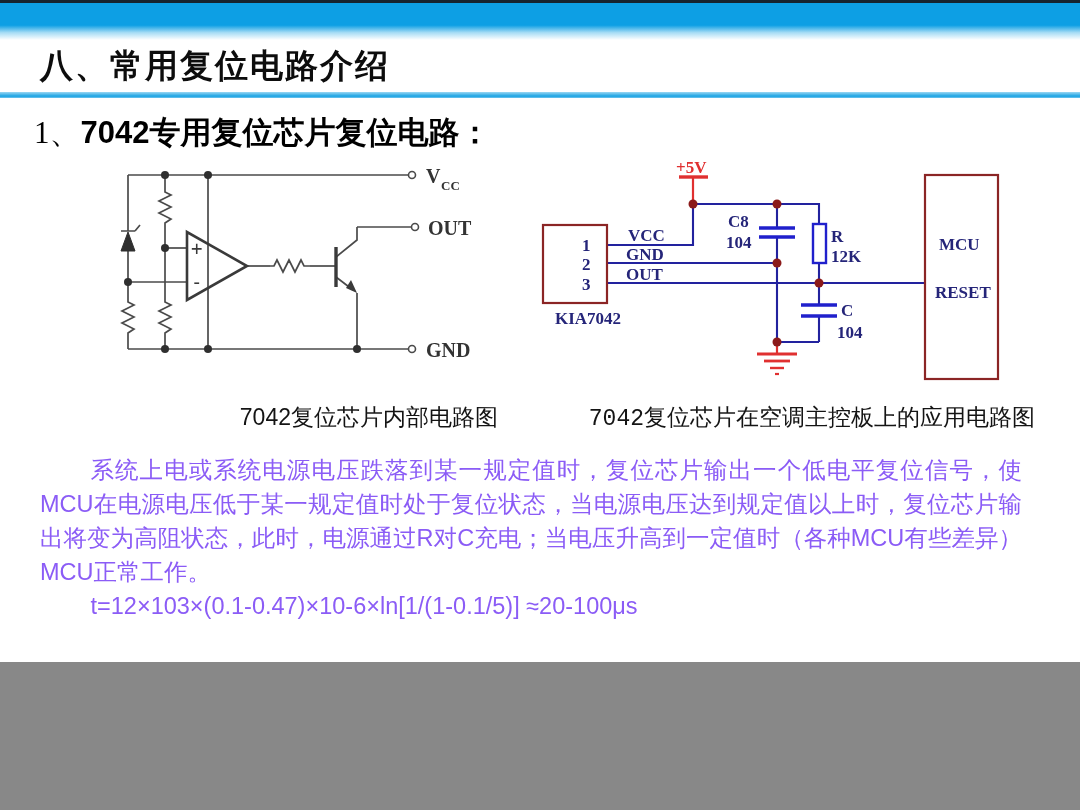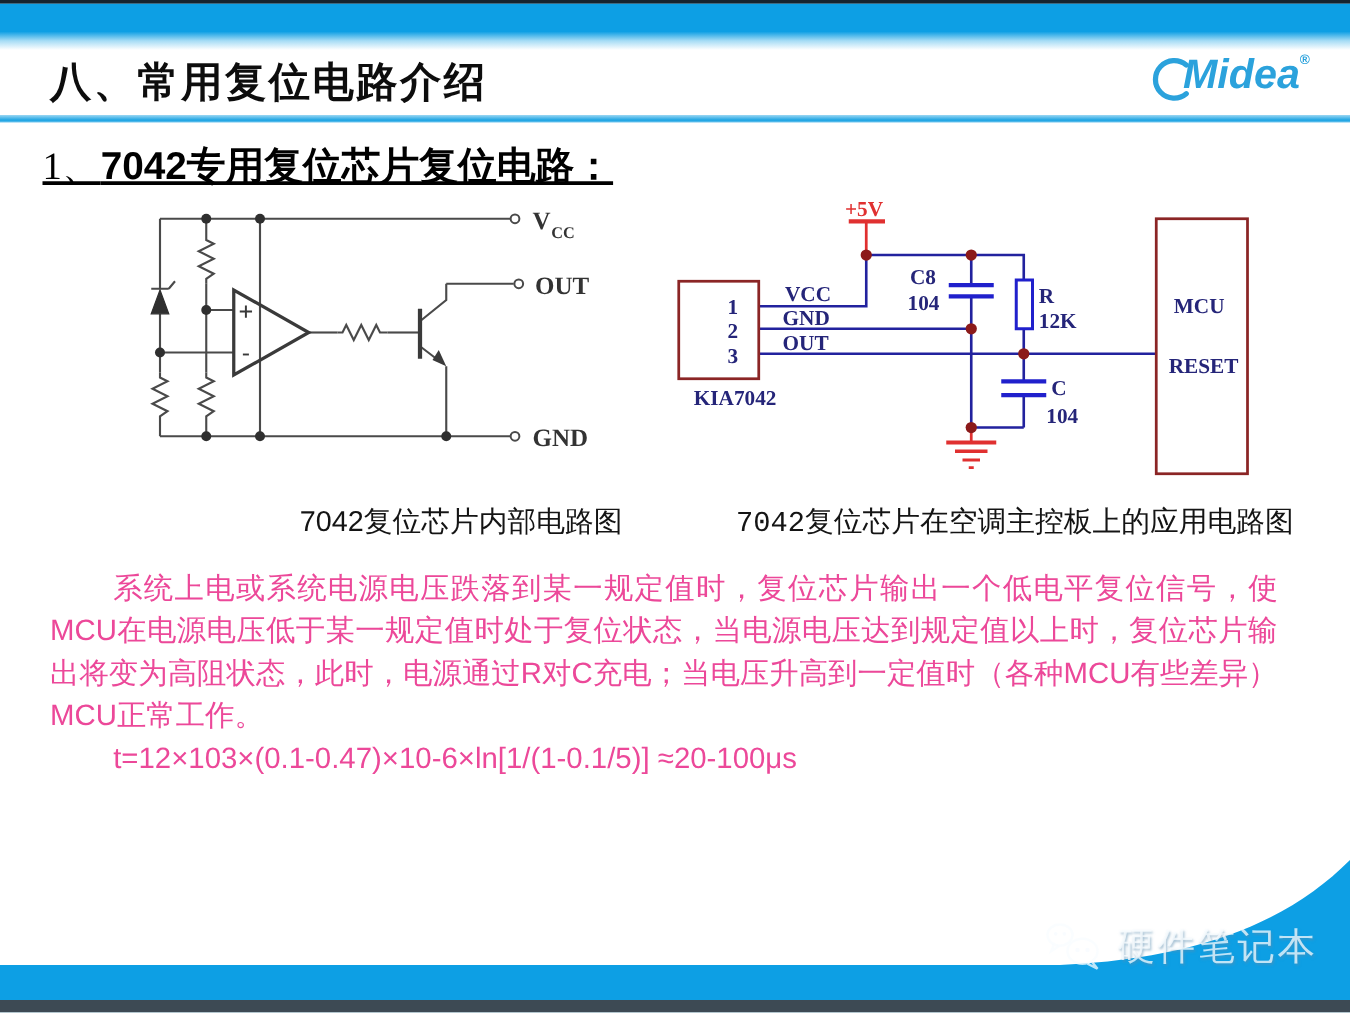--- a/index.html
+++ b/index.html
@@ -1,45 +1,45 @@
 <!DOCTYPE html>
 <html><head>
 <meta charset="utf-8">
 <style>
   * { margin:0; padding:0; box-sizing:border-box; }
   body { background:#888; font-family:"Liberation Sans", sans-serif; }
-  #page { position:relative; width:1080px; height:810px; background:#ffffff; overflow:hidden; margin:0 auto; }
+  #page { position:relative; width:1080px; height:662px; background:#ffffff; overflow:hidden; margin:0 auto; }
 
   .top-dark   { position:absolute; left:0; top:0; width:1080px; height:3px; background:#16242f; }
   .top-band   { position:absolute; left:0; top:3px; width:1080px; height:37px;
                 background:linear-gradient(180deg,#0d9fe4 0%,#0d9fe4 60%,#a6dcf5 80%,#ffffff 100%); }
   .page-title { position:absolute; left:40px; top:44px; font-family:"Liberation Serif", serif;
                 font-weight:700; font-size:33px; color:#0d0d0d; letter-spacing:2px; }
   .divider    { position:absolute; left:0; top:92px; width:1080px; height:6px;
                 background:linear-gradient(180deg,#9bd7f3 0%,#1aa3e3 70%,#74c6ee 100%); }
 
   .midea-logo { position:absolute; right:32px; top:40px; display:flex; align-items:flex-start;
                 color:#2ba2dc; font-weight:700; font-style:italic; font-size:33px;
                 font-family:"Liberation Sans", sans-serif; }
   .midea-logo svg { margin-right:-14px; margin-top:2px; }
   .midea-reg  { font-size:11px; font-style:normal; margin-top:2px; }
 
-  .subtitle   { position:absolute; left:34px; top:112px; font-size:31px; color:#000;text-decoration:underline; }
+  .subtitle   { position:absolute; left:34px; top:112px; font-size:31px; color:#000; }
   .subtitle .num  { font-family:"Liberation Serif", serif; font-weight:400; }
   .subtitle .text { font-weight:700; }
 
   .circuit-left  { position:absolute; left:90px;  top:152px; }
   .circuit-right { position:absolute; left:530px; top:140px; }
 
   .caption { position:absolute; top:402px; font-size:23px; color:#141414; text-align:right; }
   .caption.left  { left:78px;  width:420px; }
   .caption.right { left:525px; width:510px;font-family:Liberation Mono, monospace; }
 
   .body-text { position:absolute; left:40px; top:453px; width:982px;
-               font-size:23.5px; line-height:34px; color:#ec4899; text-align:justify; }
+               font-size:23.5px; line-height:34px; color:#8b5cf6; text-align:justify; }
   .body-text p { text-indent:2.15em; }
   .gap { display:inline-block; width:36px; }
 
   .bottom-decor { position:absolute; left:0; top:688px; }
   .watermark { position:absolute; right:26px; top:737px; display:flex; align-items:flex-start; gap:7px;
                color:rgba(248,252,255,0.75); font-size:30px; letter-spacing:2px;
                text-shadow:1px 2px 2px rgba(90,140,175,0.55); z-index:5; }
 
   
   text { font-family:"Liberation Serif", serif; }
@@ -52,27 +52,20 @@
 </head>
 <body>
 
 <div id="page">
 
   <div class="top-dark"></div>
   <div class="top-band"></div>
 
   <div class="page-title">八、常用复位电路介绍</div>
 
-  <div class="midea-logo">
-    <svg width="44" height="44" viewBox="0 0 44 44">
-      <path d="M33 10 A 15 15 0 1 0 33 33" fill="none" stroke="#2ba2dc" stroke-width="4.2" stroke-linecap="round"></path>
-    </svg>
-    <span>Midea</span>
-    <span class="midea-reg">®</span>
-  </div>
 
   <div class="divider"></div>
 
   <div class="subtitle">
     <span class="num">1、</span><span class="text">7042专用复位芯片复位电路：</span>
   </div>
 
   <svg class="circuit-left" width="420" height="248" viewBox="0 0 420 248">
     <g stroke="#4a4a4a" stroke-width="1.7" fill="none">
 

